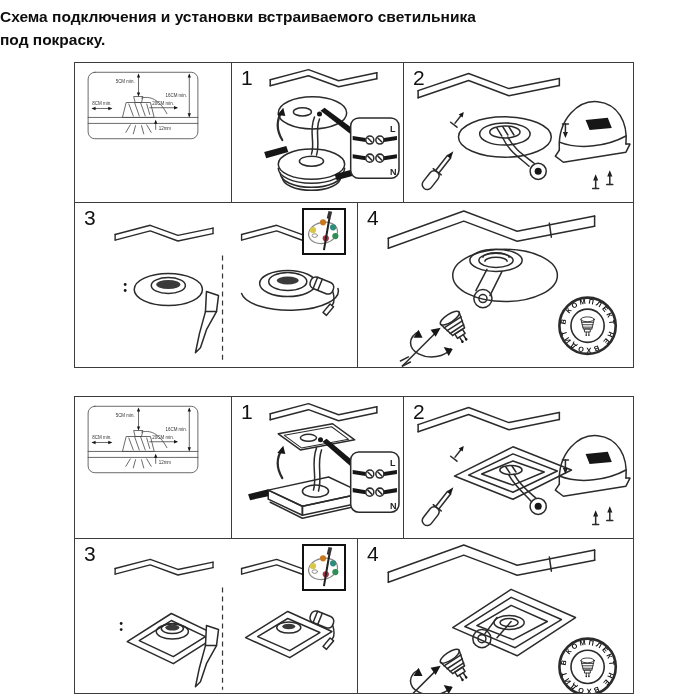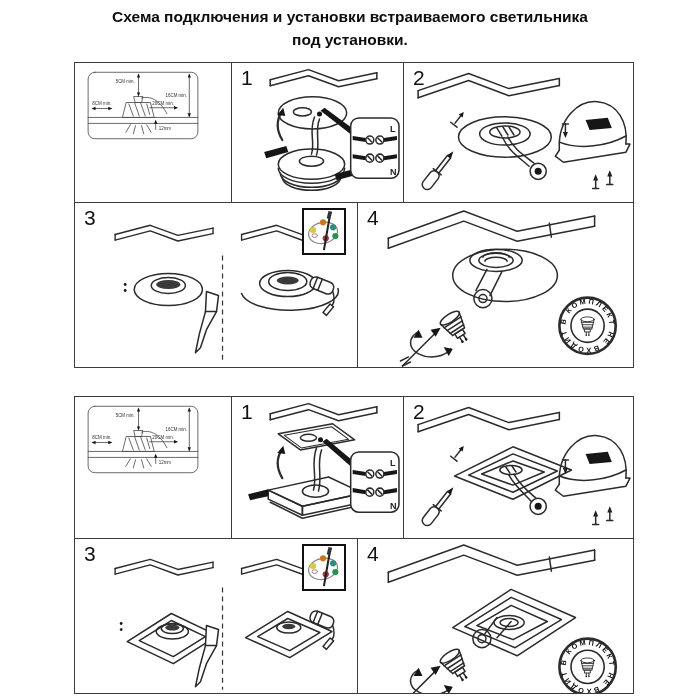--- a/index.html
+++ b/index.html
@@ -1,21 +1,21 @@
 <!DOCTYPE html>
 <html><head>
 <meta charset="utf-8">
 <style>
   html,body{margin:0;padding:0;}
   body{
     width:700px;height:700px;position:relative;background:#fff;overflow:hidden;
     font-family:"Liberation Sans",sans-serif;
   }
   .title{
-    position:absolute;top:5px;left:0;width:700px;text-align:center;
+    position:absolute;top:5px;left:0;width:700px;
     font-weight:bold;font-size:15.5px;color:#0d0d0d;line-height:1.5;
   }
   .panel{
     position:absolute;left:74px;width:560px;background:#fff;
     border:1.6px solid #3c3c3c;box-sizing:border-box;
   }
   #panel-round{top:62px;height:306px;}
   #panel-square{top:396px;height:298px;}
   .row{display:flex;}
   .r1{border-bottom:1.6px solid #3c3c3c;}
@@ -198,21 +198,21 @@
       <text class="td" x="134" y="35" text-anchor="end">16CM min.</text>
       <line class="ln" x1="92" y1="78" x2="92" y2="67"></line>
       <polygon class="fl" points="92,65 89.8,70.5 94.2,70.5"></polygon>
       <text class="td" x="96" y="79" text-anchor="start">12mm</text>
     </g>
   </defs>
 </svg>
 
 <div class="title">
   <div>Схема подключения и установки встраиваемого светильника</div>
-  <div>под установки.</div>
+  <div>под покраску.</div>
 </div>
 
 <div class="panel" id="panel-round">
   <div class="row r1">
     <div class="cell c-dim vb">
       <svg class="dimart" width="112" height="69" viewBox="0 0 150 92">
         <use href="#sym-dim"></use>
       </svg>
     </div>
     <div class="cell c-s1 vb">

